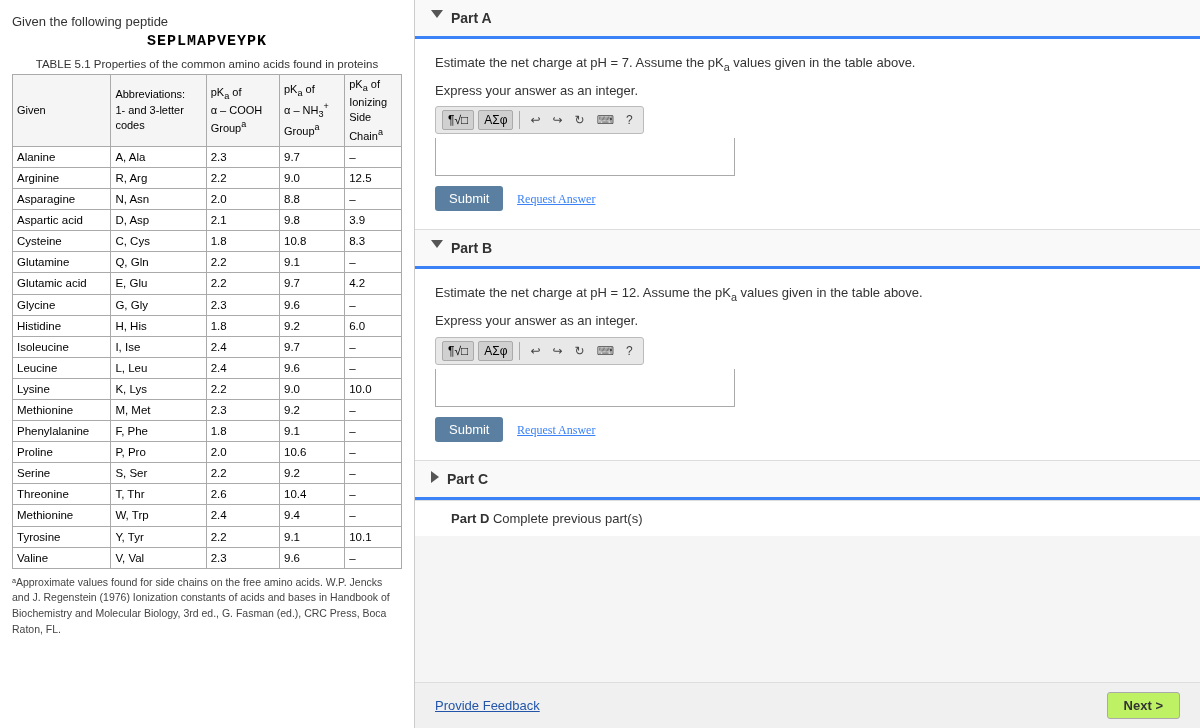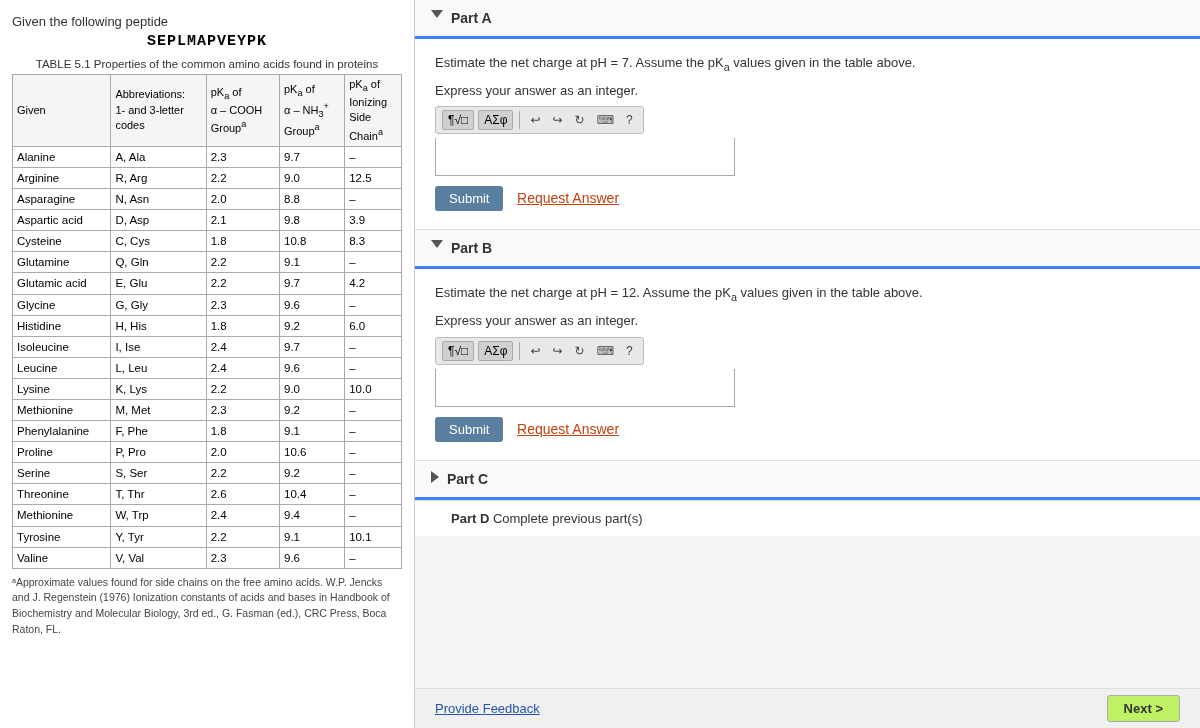--- a/index.html
+++ b/index.html
@@ -174,42 +174,43 @@
       padding: 5px 14px;
       font-size: 13px;
       border-radius: 3px;
       cursor: pointer;
       margin-right: 10px;
       text-align: right;
     }
     .btn-request {
       background: none;
       border: none;
-      color: #c2410c;
-      font-size: 14px;
+      color: #3b82f6;
+      font-size: 12px;
       cursor: pointer;
       text-decoration: underline;
+      font-family: Liberation Serif, serif;
     }
 
     .part-d-text {
       padding: 10px 20px 10px 36px;
       font-size: 13px;
       color: #333;
     }
     .part-d-text .part-d-label {
       font-weight: bold;
     }
 
     
     .bottom-bar {
       position: absolute;
       bottom: 0;
       right: 0;
       width: 785px;
-      height: 40px;
+      height: 46px;
       background: #f0f0f0;
       border-top: 1px solid #ddd;
       display: flex;
       align-items: center;
       justify-content: space-between;
       padding: 0 20px;
     }
     .provide-feedback {
       color: #2255aa;
       font-size: 13px;

